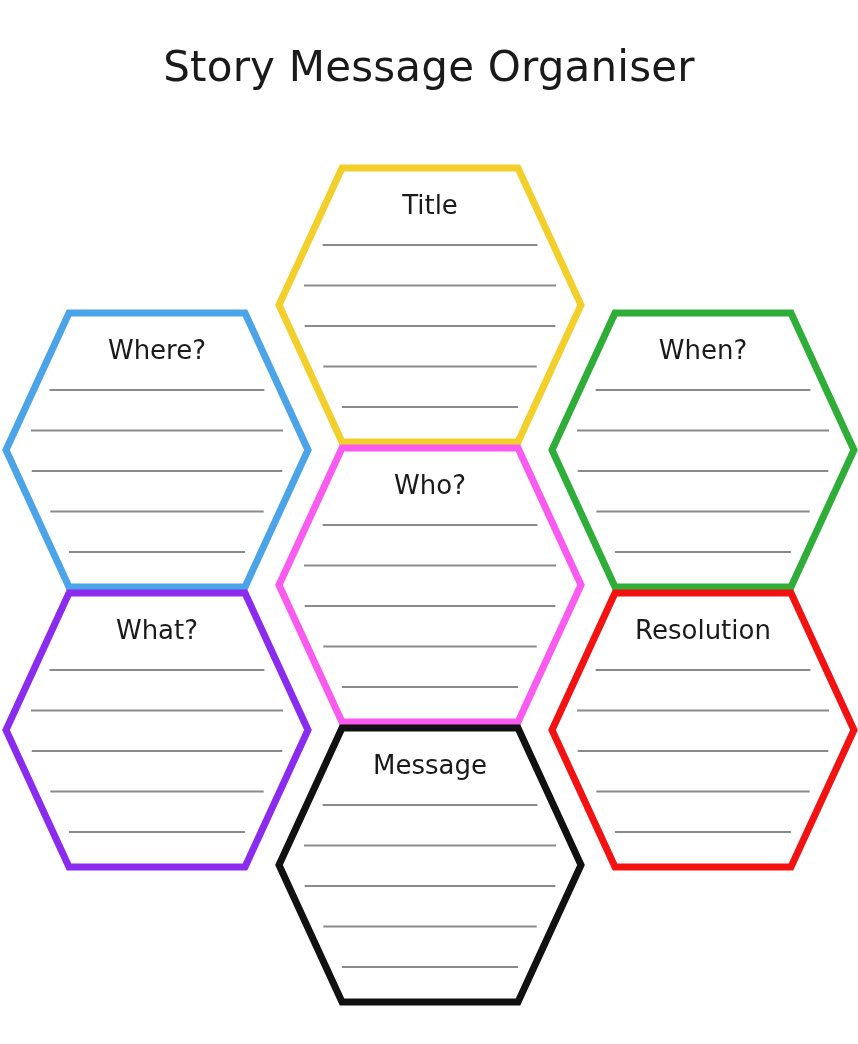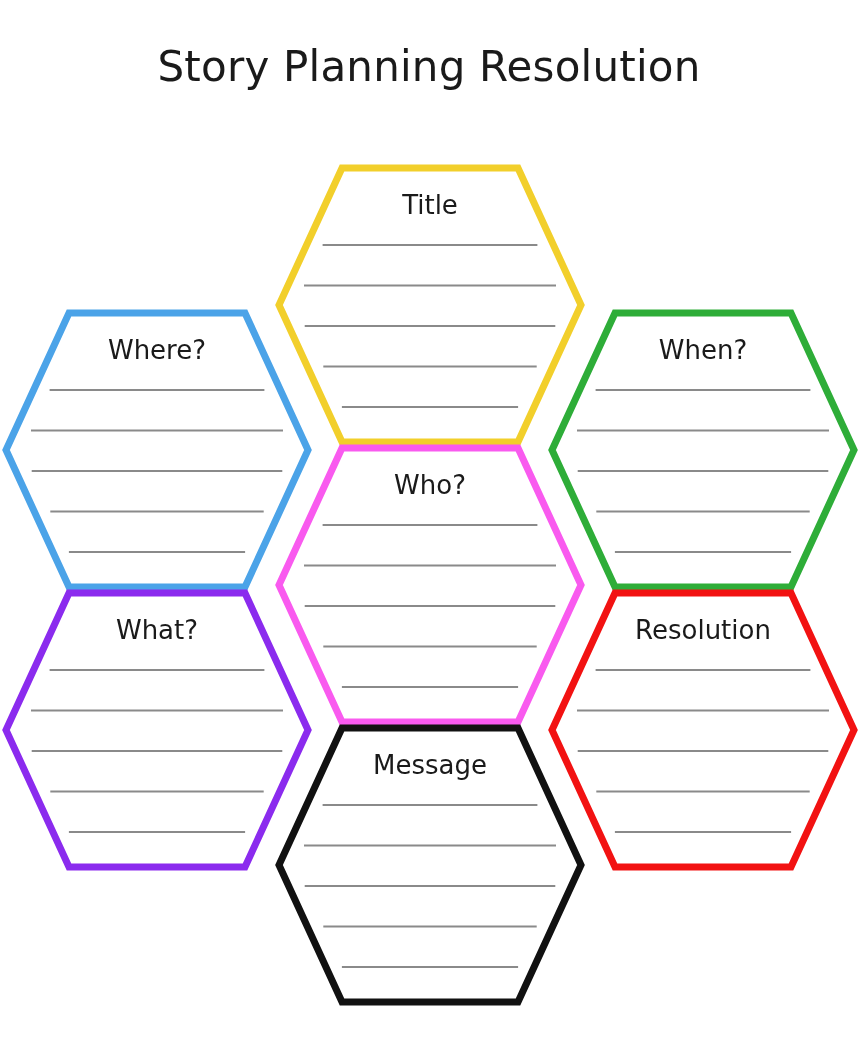--- a/index.html
+++ b/index.html
@@ -48,21 +48,21 @@
   }
   .rule-line {
     stroke: #8a8a8a;
     stroke-width: 2.2;
     stroke-linecap: butt;
   }
 </style>
 </head>
 <body>
 
-<h1 id="page-title">Story Planning Resolution</h1>
+<h1 id="page-title">Story Message Organiser</h1>
 
 <svg id="organiser-canvas" viewBox="0 0 858 1044" width="858" height="1044">
   <g id="hex-layer">
       <g>
         <polygon points="342.0,168.0 518.0,168.0 581.0,305.0 518.0,442.0 342.0,442.0 279.0,305.0" class="hex-outline" stroke="#F2CF2B"></polygon>
         <text x="430" y="214" class="hex-label">Title</text>
         <line x1="322.6" x2="537.4" y1="245.0" y2="245.0" class="rule-line" stroke="#8a8a8a"></line>
         <line x1="304.0" x2="556.0" y1="285.5" y2="285.5" class="rule-line" stroke="#8a8a8a"></line>
         <line x1="304.7" x2="555.3" y1="326.0" y2="326.0" class="rule-line" stroke="#8a8a8a"></line>
         <line x1="323.3" x2="536.7" y1="366.5" y2="366.5" class="rule-line" stroke="#8a8a8a"></line>

